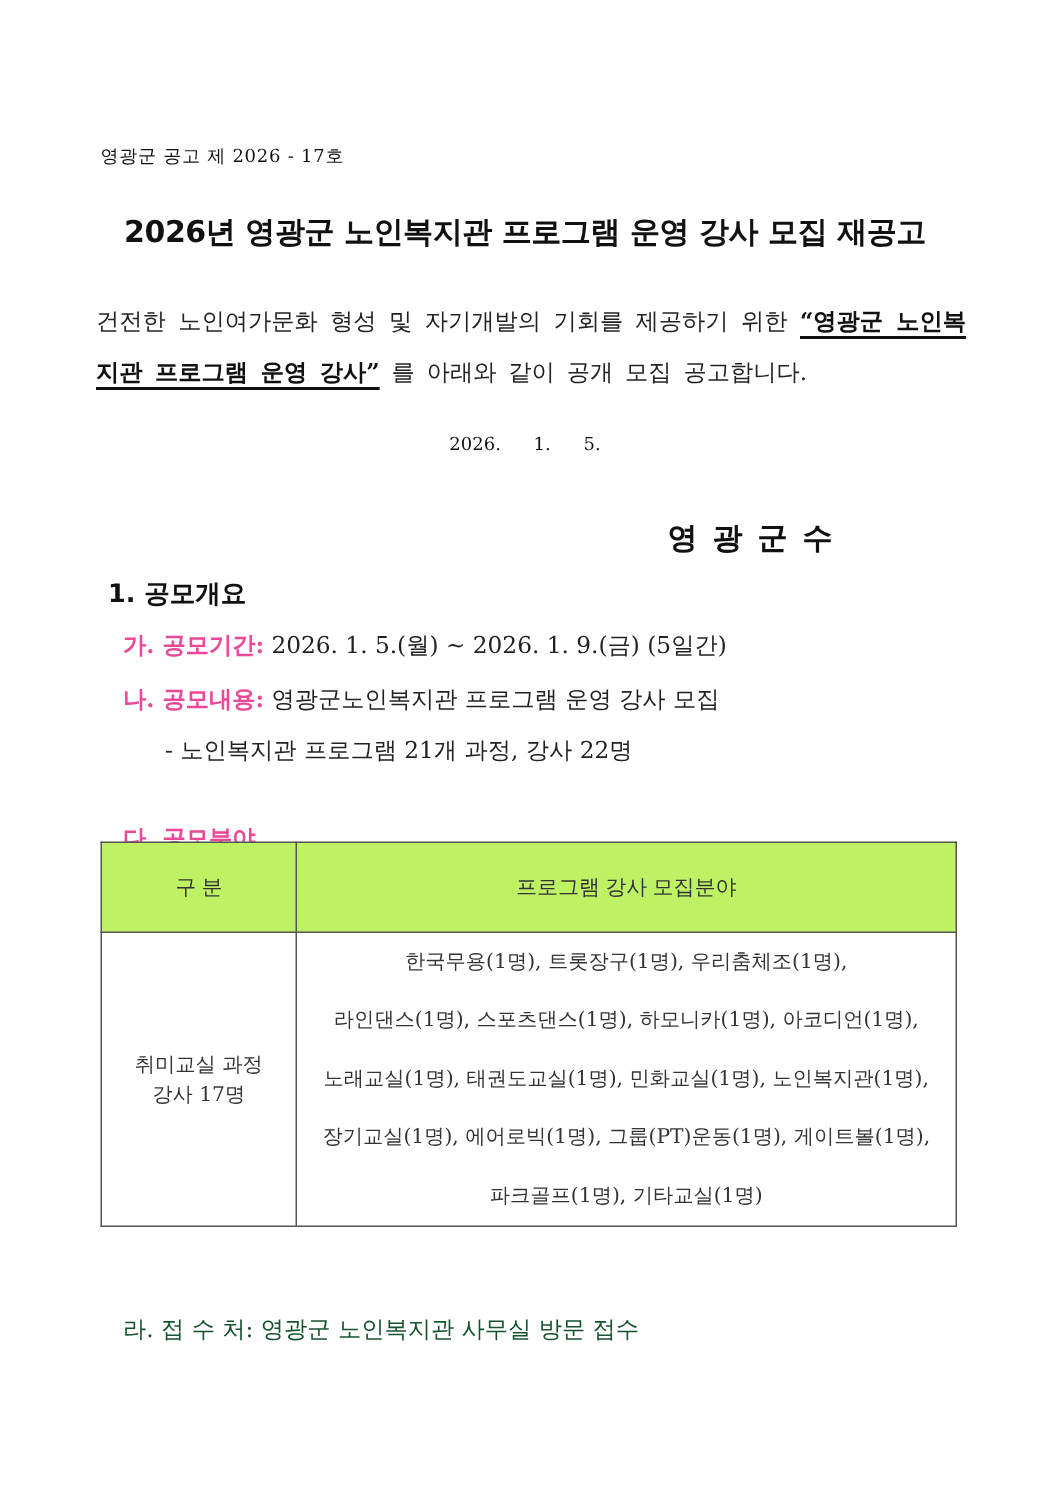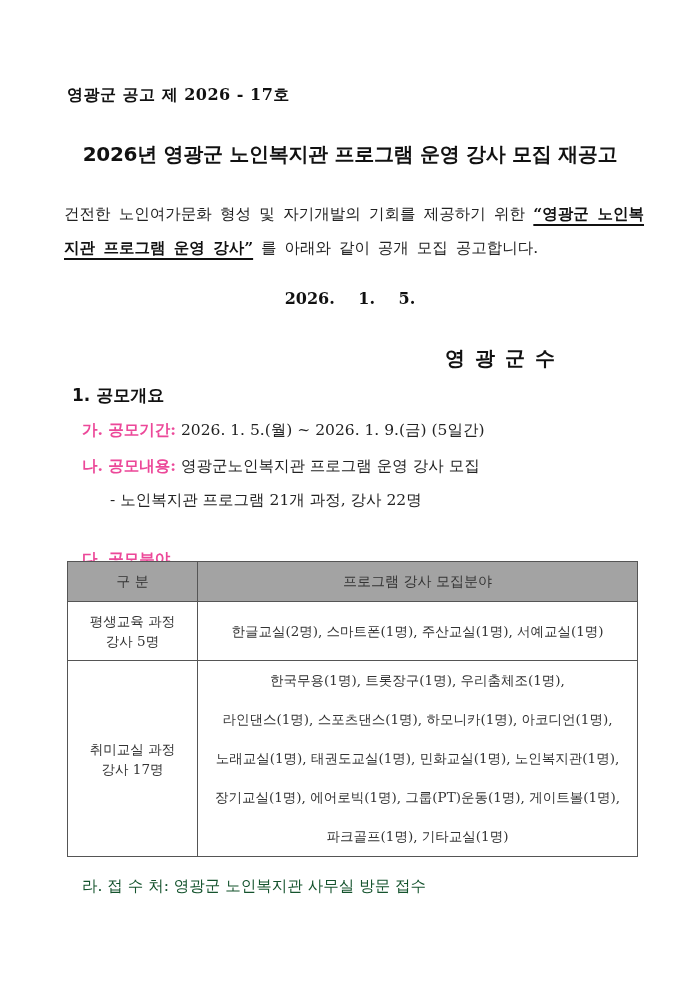--- a/index.html
+++ b/index.html
@@ -1,39 +1,39 @@
 <!DOCTYPE html>
 <html><head>
 <meta charset="utf-8">
 <style>
   * { margin: 0; padding: 0; box-sizing: border-box; }
   html, body { width: 700px; height: 990px; background: #ffffff; overflow: hidden; }
   body { position: relative; color: #111; font-family: "DejaVu Serif", "Liberation Serif", serif; }
   .abs { position: absolute; white-space: nowrap; }
 
-  .notice-no { left: 67px; top: 85px; font-size: 16px; font-weight: bold; letter-spacing: 0.5px; }
+  .notice-no { left: 67px; top: 96px; font-size: 12px; font-weight: normal; letter-spacing: 0.5px; }
   .title { left: 0; width: 700px; top: 141px; text-align: center; font-family: "DejaVu Sans", "Liberation Sans", sans-serif; font-size: 20px; font-weight: bold; letter-spacing: -0.3px; }
   .intro { left: 64px; top: 197px; width: 580px; font-size: 15.5px; line-height: 34px; white-space: normal; text-align: justify; word-spacing: 3px; color: #222; }
   .intro .em { font-weight: bold; text-decoration: underline; text-underline-offset: 5px; text-decoration-thickness: 1.5px; color: #111; }
-  .date { left: 0; width: 700px; top: 289px; text-align: center; font-size: 16px; font-weight: bold; word-spacing: 18px; }
+  .date { left: 0; width: 700px; top: 289px; text-align: center; font-size: 12px; font-weight: normal; word-spacing: 18px; }
   .signer { left: 445px; top: 345px; font-size: 20px; font-weight: bold; letter-spacing: 10px; }
 
   .sec-heading { left: 60px; top: 384px; font-family: "DejaVu Sans", "Liberation Sans", sans-serif; font-size: 17px; font-weight: bold; margin-left: 12px; }
   .item { font-size: 15.5px; color: #222; }
   .item .lbl { font-weight: bold; color: #ec4899; }
   .item-ga { left: 82px; top: 420px; }
   .item-na { left: 82px; top: 456px; }
   .item-na-sub { left: 110px; top: 490px; }
   .item-da { left: 82px; top: 549px; }
   .item-ra { left: 82px; top: 876px; }
   .item-ra .lbl, .item-ra .val { font-weight: normal; color: #14532d; }
 
   .tbl { position: absolute; left: 67px; top: 561px; width: 571px; border-collapse: collapse; font-size: 13.5px; color: #333; }
   .tbl td, .tbl th { border: 1.5px solid #555; text-align: center; vertical-align: middle; font-weight: normal; }
-  .tbl th { background: #a3a3a3; height: 40px; font-size: 14px; color: #333; }
+  .tbl th { background: #bef264; height: 60px; font-size: 14px; color: #333; font-family: Liberation Serif, serif; }
   .tbl .col1 { width: 130px; }
   .tbl .row1 td { height: 59px; }
   .tbl .row2 td { height: 195px; }
   .tbl .cat { line-height: 20px; }
   .tbl .list-line { line-height: 39px; }
   .tbl .list-single { line-height: 20px; }
 </style>
 </head>
 <body>
 
@@ -62,29 +62,20 @@
 <div class="abs item item-da">
   <span class="lbl">다. 공모분야</span>
 </div>
 
 <table class="tbl">
   <tbody>
       <tr>
     <th class="col1">구 분</th>
     <th>프로그램 강사 모집분야</th>
   </tr>
-  <tr class="row1">
-    <td class="cat">
-      <div>평생교육 과정</div>
-      <div>강사 5명</div>
-    </td>
-    <td>
-      <div class="list-single">한글교실(2명), 스마트폰(1명), 주산교실(1명), 서예교실(1명)</div>
-    </td>
-  </tr>
   <tr class="row2">
     <td class="cat">
       <div>취미교실 과정</div>
       <div>강사 17명</div>
     </td>
     <td>
       <div class="list-line">한국무용(1명), 트롯장구(1명), 우리춤체조(1명),</div>
       <div class="list-line">라인댄스(1명), 스포츠댄스(1명), 하모니카(1명), 아코디언(1명),</div>
       <div class="list-line">노래교실(1명), 태권도교실(1명), 민화교실(1명), 노인복지관(1명),</div>
       <div class="list-line">장기교실(1명), 에어로빅(1명), 그룹(PT)운동(1명), 게이트볼(1명),</div>

